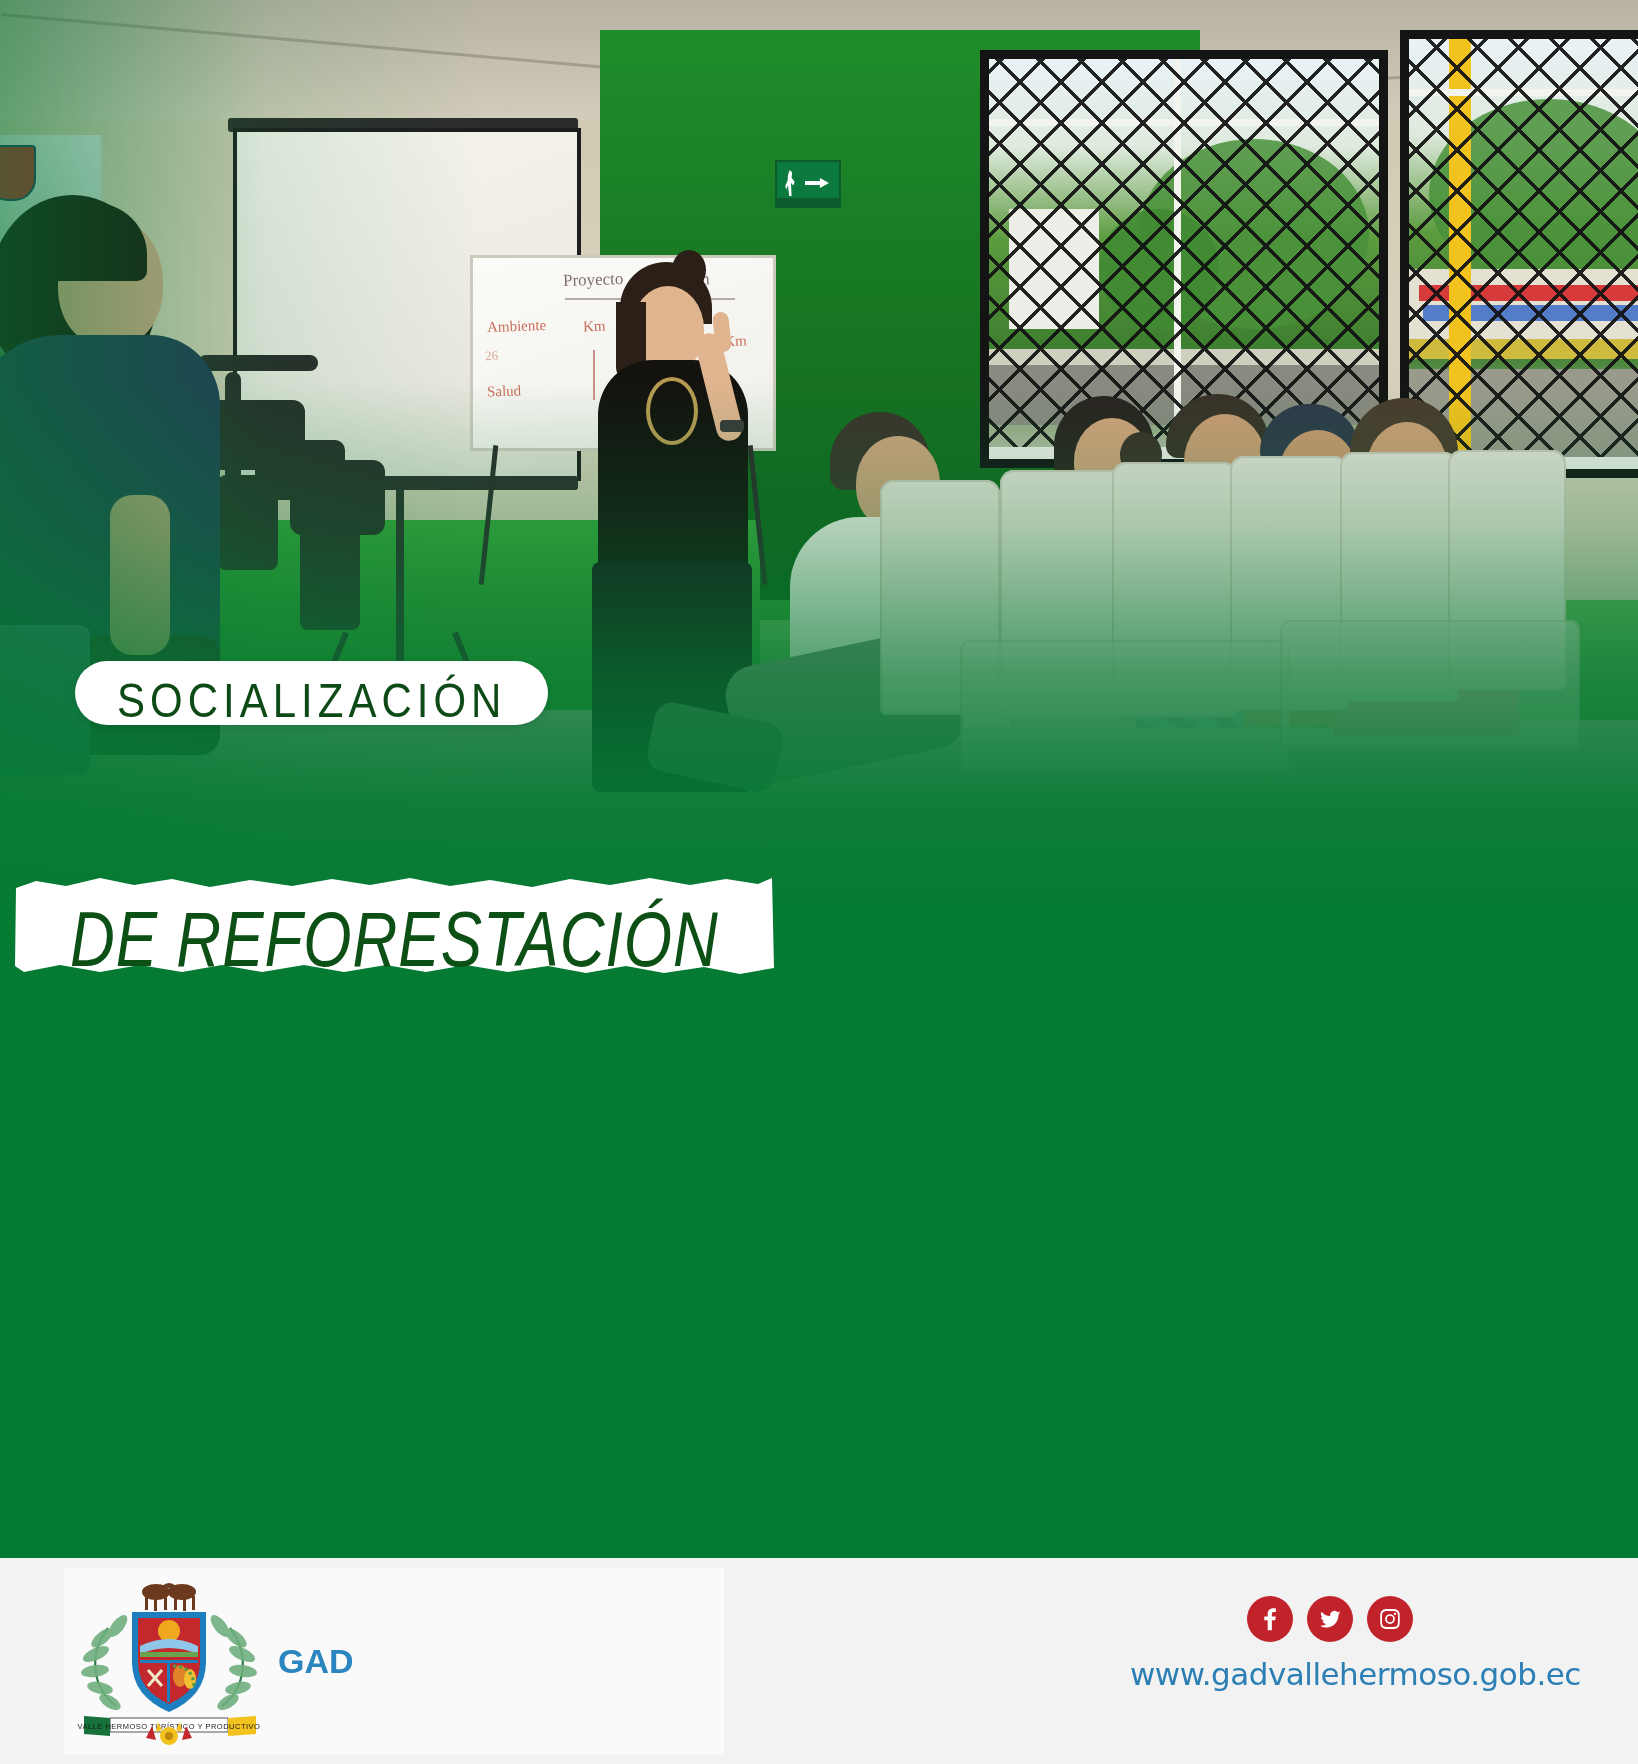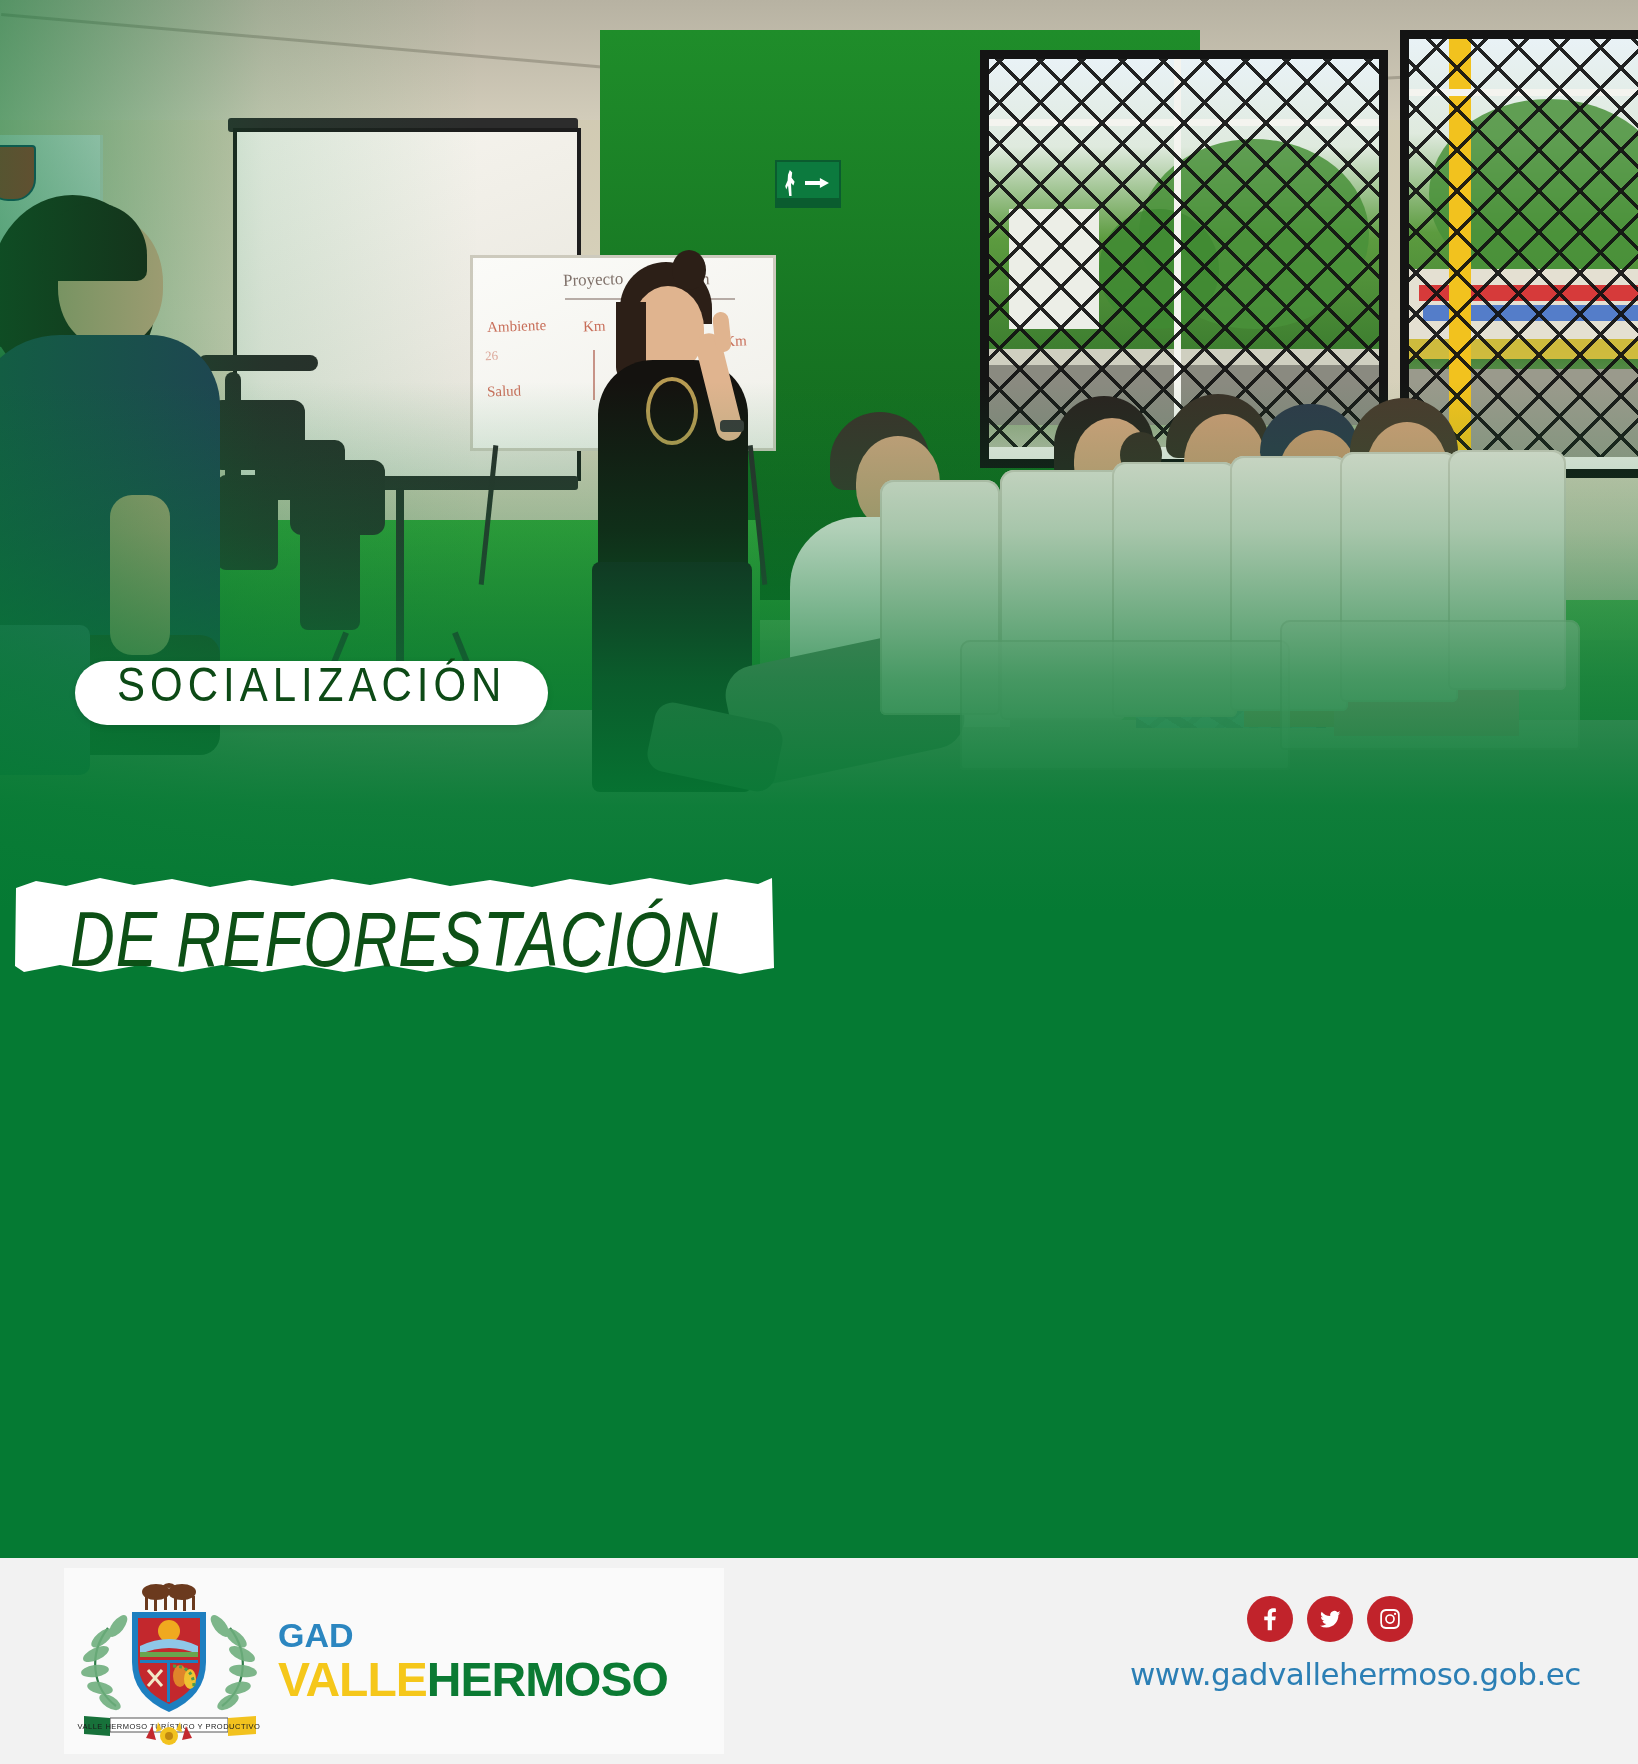--- a/index.html
+++ b/index.html
@@ -122,21 +122,21 @@
     position:absolute;left:0;top:0;width:480px;height:1060px;
     background:linear-gradient(90deg, rgba(5,122,51,.55) 0%, rgba(5,122,51,.12) 55%, rgba(5,122,51,0) 100%);
   }
 
   
   .title-wrap{position:absolute;left:0;top:0;width:1638px;height:1060px;}
   .pill{
     position:absolute;left:75px;top:661px;
     height:64px;padding:0 42px;
     background:#ffffff;border-radius:34px;
-    display:flex;align-items:flex-start;
+    display:flex;align-items:flex-end;
     box-shadow:0 2px 6px rgba(0,0,0,.12);
   }
   .pill span{
     font-family:"Liberation Sans", sans-serif;
     font-weight:400;font-size:42px;letter-spacing:5px;color:#0d4a16;
     transform:scaleY(1.15);
   }
   .yellowband{
     position:absolute;left:48px;top:733px;width:833px;height:150px;
     background:#F5C71A;
@@ -442,23 +442,20 @@
             <circle cx="95" cy="160" r="4" fill="#c0880f"></circle>
             <path d="M78,150 l-6,12 l10,2z" fill="#c3282d"></path>
             <path d="M112,150 l6,12 l-10,2z" fill="#c3282d"></path>
             <path d="M84,146 l-2,10 l6,-2z" fill="#f2c21e"></path>
             <path d="M106,146 l2,10 l-6,-2z" fill="#f2c21e"></path>
           </g>
         </svg>
       </div>
       <div class="gadtxt">
         <span class="gad1">GAD</span>
-        <span class="gad3">
-          <span class="y">VALLE</span><span class="g">HERMOSO</span>
-        </span>
       </div>
     </div>
 
 
     <div class="social">
       <div class="sicons">
         <a class="sicon">
           <svg viewBox="0 0 24 24">
               <path d="M13.5 21v-8h2.7l.4-3.1h-3.1V7.9c0-.9.25-1.5 1.55-1.5H16.7V3.6c-.3 0-1.3-.12-2.45-.12-2.43 0-4.1 1.48-4.1 4.2V9.9H7.4V13h2.75v8z"></path>
             </svg>

